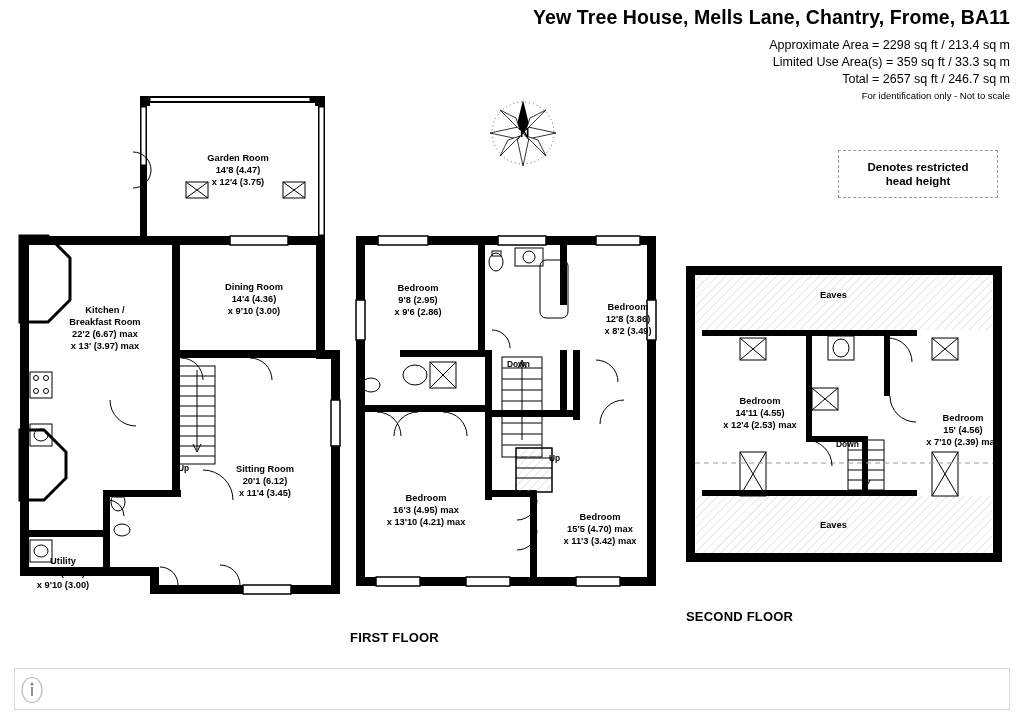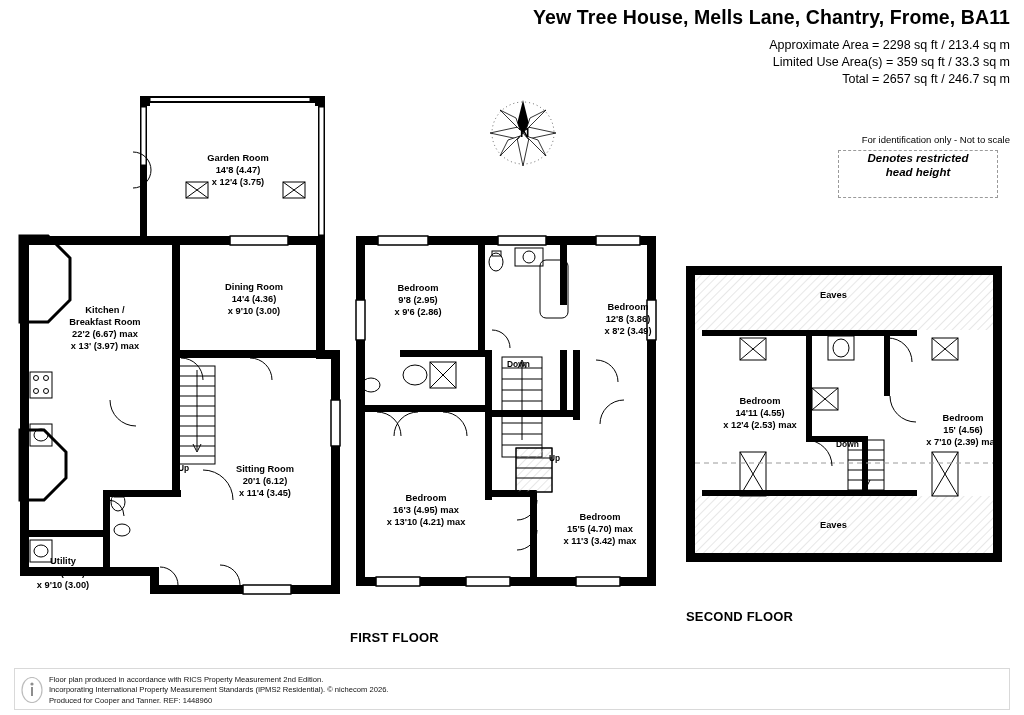--- a/index.html
+++ b/index.html
@@ -42,35 +42,33 @@
   #area1 { top: 38px; }
   #area2 { top: 55px; }
   #area3 { top: 72px; }
   #area-note {
     position: absolute;
     right: 14px;
     top: 90px;
     font-size: 9.5px;
     text-align: right;
     white-space: nowrap;
-    margin-top: 44px;
   }
   
   #legend {
     position: absolute;
     left: 838px;
     top: 150px;
     width: 160px;
     height: 48px;
     border: 1px dashed #9a9a9a;
     box-sizing: border-box;
     display: flex;
-    align-items: flex-start;
+    align-items: center;
     justify-content: center;
-    font-style: italic;
   }
   #legend-text {
     font-size: 11.5px;
     font-weight: bold;
     text-align: center;
     line-height: 1.25;
   }
   
   #compass {
     position: absolute;
@@ -486,16 +484,13 @@
 <div class="floor-label" id="label-ground">GROUND FLOOR</div>
 <div class="floor-label" id="label-first">FIRST FLOOR</div>
 <div class="floor-label" id="label-second">SECOND FLOOR</div>
 
 <div id="footer">
   <svg id="footer-icon" viewBox="0 0 22 26">
     <ellipse cx="11" cy="13" rx="10" ry="12.5" fill="none" stroke="#bdbdbd" stroke-width="1.2"></ellipse>
     <circle cx="11" cy="7" r="1.6" fill="#8d8d8d"></circle>
     <rect x="10" y="10" width="2" height="9" fill="#8d8d8d"></rect>
   </svg>
-  <div id="footer-text">Floor plan produced in accordance with RICS Property Measurement 2nd Edition.
-Incorporating International Property Measurement Standards (IPMS2 Residential).  © nichecom 2026.
-Produced for Cooper and Tanner.   REF: 1448960</div>
 </div>
 
 </body></html>

